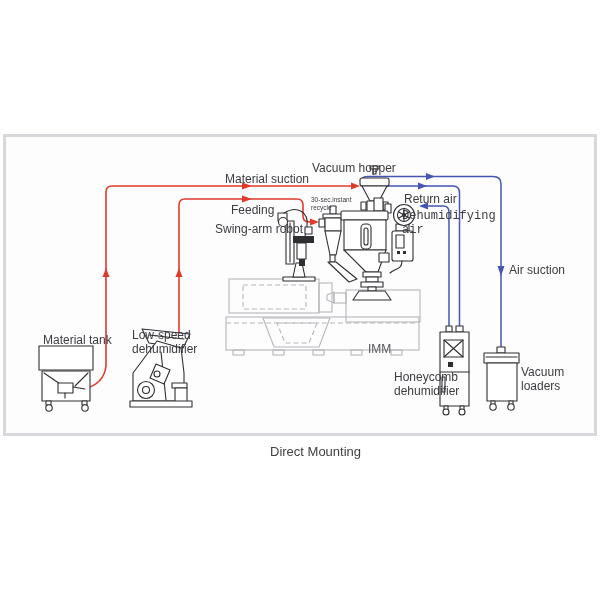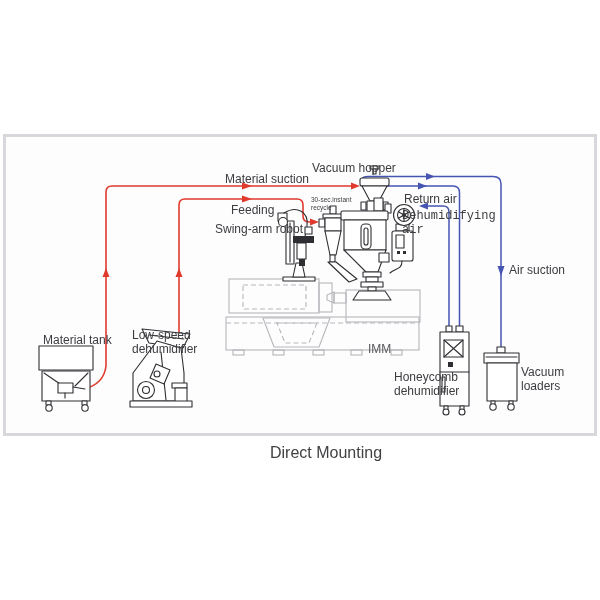--- a/index.html
+++ b/index.html
@@ -22,21 +22,21 @@
   .ba{fill:var(--air-flow);stroke:none;}
   
   .eq{stroke:var(--line-art);fill:#ffffff;stroke-width:1.1px;stroke-linejoin:round;}
   .eqn{stroke:var(--line-art);fill:none;stroke-width:1.1px;stroke-linejoin:round;stroke-linecap:round;}
   .eqf{fill:var(--line-art);stroke:none;}
   .gm{stroke:var(--imm-outline);fill:none;stroke-width:1.1px;}
   .gmd{stroke-dasharray:5 3;}
   
   .lbl{position:absolute;font-size:12px;line-height:1.18;color:#3c3c40;white-space:nowrap;}
   .lbl.small{font-size:6.5px;}
-  .caption{position:absolute;left:270px;top:444px;font-size:16px;color:#414144;white-space:nowrap;}
+  .caption{position:absolute;left:270px;top:444px;font-size:13px;color:#414144;white-space:nowrap;}
 </style>
 </head>
 <body>
 
 <div id="stage">
 
   <div class="frame"></div>
 
   <svg width="600" height="600" viewBox="0 0 600 600">
 

